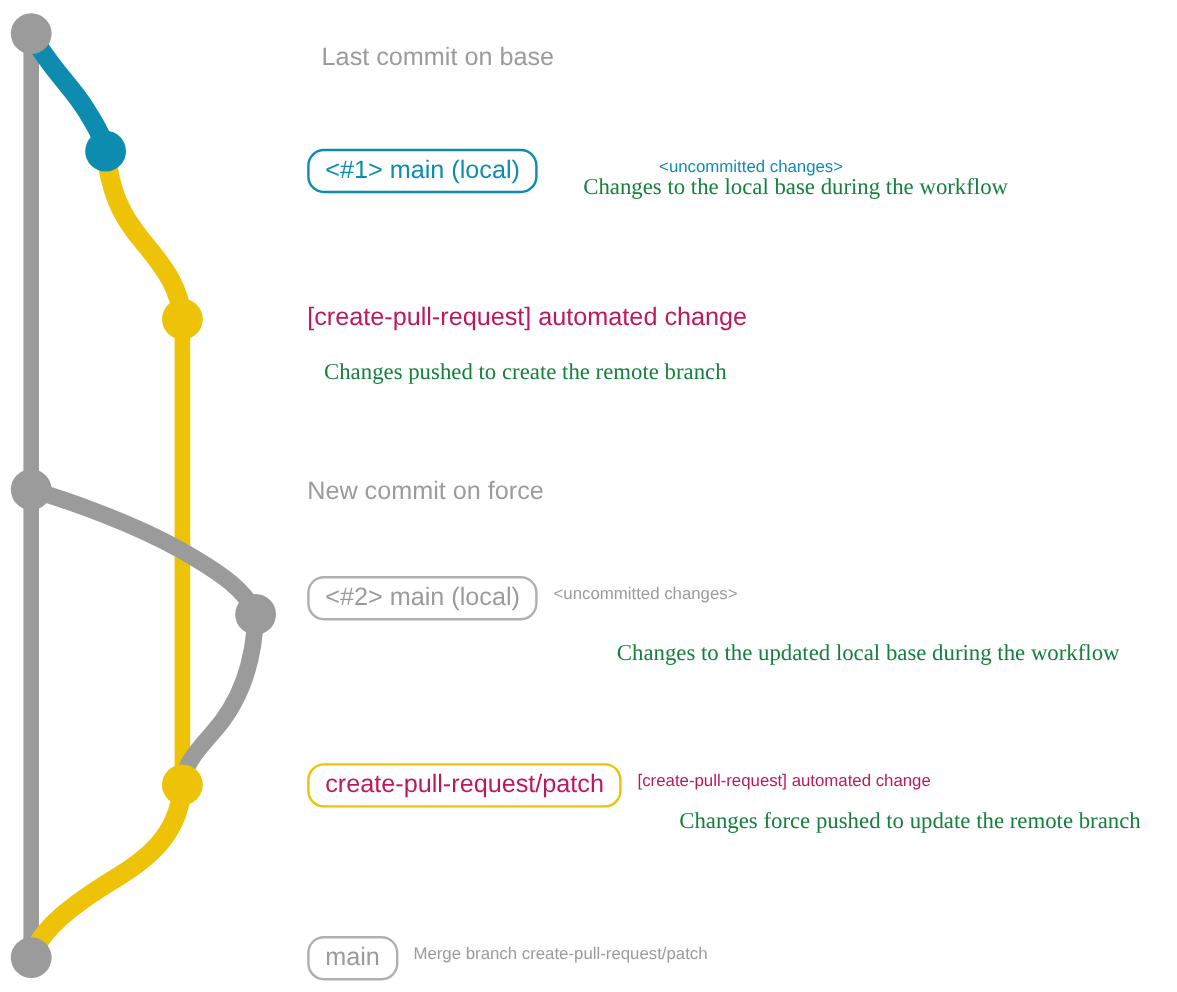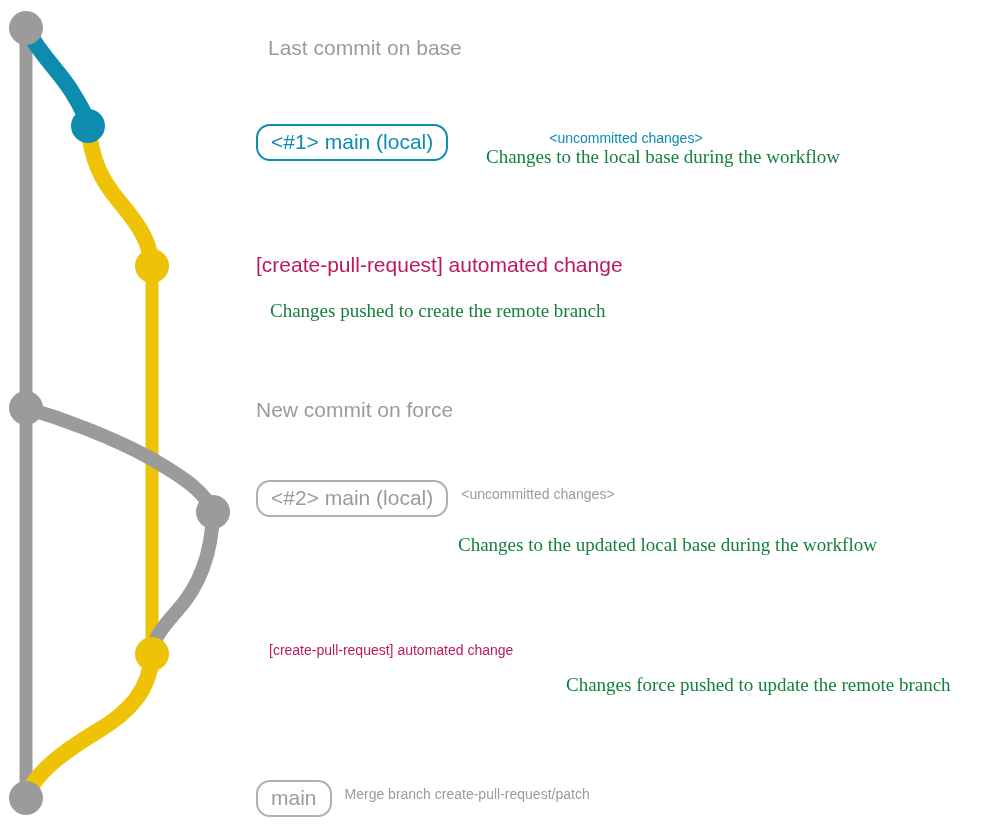--- a/index.html
+++ b/index.html
@@ -117,23 +117,24 @@
 
 <div class="row" style="left:256px; top:398px;">
   <span class="plain-subject c-gray">New commit on force</span>
 </div>
 
 <div class="row" style="left:256px; top:480px;">
   <span class="ref-pill b-gray c-gray">&lt;#2&gt; main (local)</span>
   <span class="gap"></span>
   <span class="subject c-gray">&lt;uncommitted changes&gt;</span>
 </div>
-<div class="desc" style="left:458px; top:534px;">Changes to the updated local base during the workflow</div>
+<div class="desc" style="left:514px; top:534px;">Changes to the updated local base during the workflow</div>
 
 <div class="row" style="left:256px; top:636px;">
+  <span class="ref-pill b-yellow c-yellow">create-pull-request/patch</span>
   <span class="gap"></span>
   <span class="subject c-yellow">[create-pull-request] automated change</span>
 </div>
 <div class="desc" style="left:566px; top:674px;">Changes force pushed to update the remote branch</div>
 
 <div class="row" style="left:256px; top:780px;justify-content:space-between;">
   <span class="ref-pill b-gray c-gray">main</span>
   <span class="gap"></span>
   <span class="subject c-gray">Merge branch create-pull-request/patch</span>
 </div>

